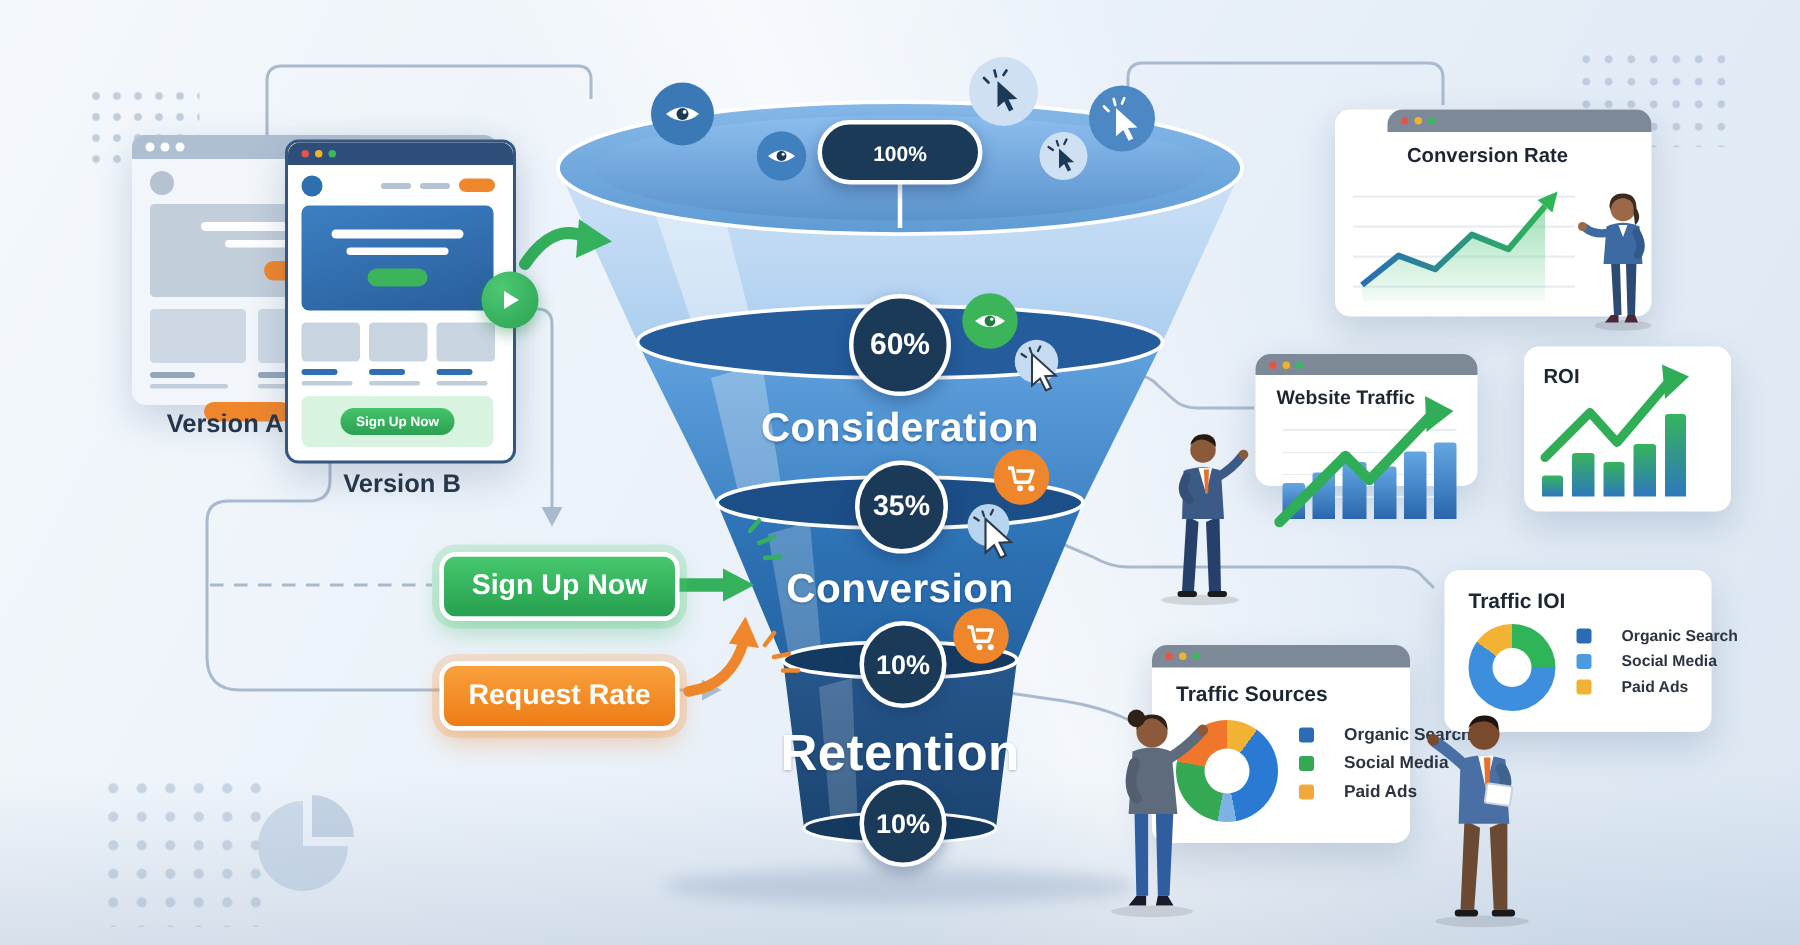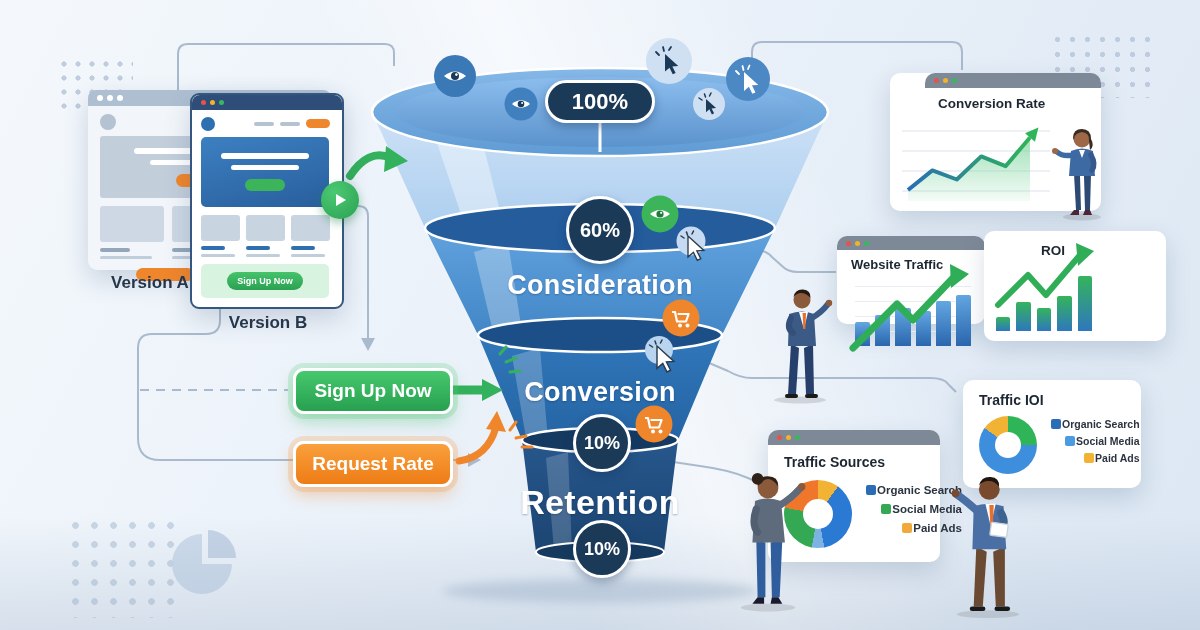--- a/index.html
+++ b/index.html
@@ -24,21 +24,21 @@
   .chrome{height:15px;background:#7e8997;border-radius:10px 10px 0 0;display:flex;align-items:center;gap:4px;padding:0 9px;}
   .card-title{font-weight:bold;color:#1d2733;}
   .bars{display:flex;align-items:flex-end;position:absolute;}
   .bar{border-radius:2px 2px 0 0;}
   .wt .bar{width:14px;background:linear-gradient(180deg,#63a7e2,#2a66ad);}
   .roi .bar{width:14px;background:linear-gradient(180deg,#35b45c,#2e77bd);}
   .grid{background-image:repeating-linear-gradient(to top,rgba(0,0,0,0) 0 14px,#e7edf3 14px 15px);}
   .donut{position:absolute;border-radius:50%;}
   .donut .hole{position:absolute;background:#fff;border-radius:50%;left:50%;top:50%;transform:translate(-50%,-50%);}
   .legend{position:absolute;display:flex;flex-direction:column;gap:7px;}
-  .legend-row{display:flex;align-items:center;gap:1px;justify-content:flex-end;}
+  .legend-row{display:flex;align-items:center;gap:20px;}
   .swatch{width:10px;height:10px;border-radius:2px;flex:0 0 auto;}
   .legend-row .lab{font-size:11.5px;font-weight:bold;color:#2b3440;white-space:nowrap;}
   
   .badge{position:absolute;background:#1b3a58;border:3px solid #fff;color:#fff;font-weight:bold;
     display:flex;align-items:center;justify-content:center;box-shadow:0 4px 10px rgba(20,50,90,.35);}
   .stage-label{position:absolute;font-weight:bold;text-align:center;letter-spacing:.3px;}
   
   .cta{position:absolute;width:154px;height:40px;border-radius:11px;border:3px solid #fff;color:#fff;
     font-weight:bold;font-size:19px;display:flex;align-items:center;justify-content:center;cursor:pointer;}
   #cta-signup{background:linear-gradient(180deg,#47c86e,#27a04f);
@@ -304,22 +304,23 @@
 
   <div id="play-btn" style="left:321px;top:181px;z-index:4;">
     <svg width="14" height="14" viewBox="0 0 14 14">
         <polygon points="3,1 13,7 3,13" fill="#ffffff"></polygon>
       </svg>
   </div>
 
   <div id="cta-signup" class="cta" style="left:293px;top:368px;z-index:2;">Sign Up Now</div>
   <div id="cta-demo" class="cta" style="left:293px;top:441px;z-index:2;">Request Rate</div>
 
-  <div class="badge" style="left:545px;top:80px;width:104px;height:37px;border-radius:22px;font-size:22px;z-index:2;">100%</div>
+  <div class="badge" style="left:545px;top:80px;width:104px;height:37px;border-radius:22px;font-size:14px;z-index:2;">100%</div>
   <div class="badge" style="left:566px;top:196px;width:62px;height:62px;border-radius:50%;font-size:20px;z-index:2;">60%</div>
+  <div class="badge" style="left:570px;top:307px;width:56px;height:56px;border-radius:50%;font-size:19px;z-index:2;">35%</div>
   <div class="badge" style="left:573px;top:414px;width:52px;height:52px;border-radius:50%;font-size:18px;z-index:2;">10%</div>
   <div class="badge" style="left:573px;top:520px;width:52px;height:52px;border-radius:50%;font-size:18px;z-index:2;">10%</div>
 
   <div class="stage-label" style="left:470px;top:270px;width:260px;font-size:27px;color:#fff;text-shadow:0 1px 2px rgba(0,30,70,.3);z-index:2;">Consideration</div>
   <div class="stage-label" style="left:490px;top:377px;width:220px;font-size:27px;color:#fff;text-shadow:0 1px 2px rgba(0,30,70,.3);z-index:2;">Conversion</div>
   <div class="stage-label" style="left:505px;top:483px;width:190px;font-size:34px;color:#fff;text-shadow:0 1px 2px rgba(0,30,70,.3);z-index:2;">Retention</div>
 
   <div class="card" style="left:890px;top:73px;width:176px;height:138px;z-index:2;padding-left:35px;">
     <div class="chrome">
       <span class="tl" style="background:#e5534b;width:5px;height:5px;"></span>
@@ -364,21 +365,21 @@
         <div class="bar" style="height: 55%; flex: 1 1 0px;"></div>
         <div class="bar" style="height: 70%; flex: 1 1 0px;"></div>
         <div class="bar" style="height: 80%; flex: 1 1 0px;"></div>
       </div>
     <svg width="148" height="124" viewBox="0 0 148 124" style="position:absolute;left:0;top:0;pointer-events:none;">
       <polyline points="16,112 60,68 76,84 116,42" stroke="#2fae57" stroke-width="7" fill="none" stroke-linejoin="round" stroke-linecap="round"></polyline>
       <polygon points="113,28 132,38 114,52" fill="#2fae57"></polygon>
     </svg>
   </div>
 
-  <div class="card" style="left:984px;top:231px;width:138px;height:110px;z-index:2;padding-left:44px;">
+  <div class="card" style="left:1016px;top:231px;width:138px;height:110px;z-index:2;">
     <div class="card-title" style="font-size:13.5px;margin:12px 0 0 13px;">ROI</div>
     <div class="bars roi" style="left:12px;top:30px;width:96px;height:70px;gap:6px;">
         <div class="bar" style="height: 20%; flex: 1 1 0px;"></div>
         <div class="bar" style="height: 42%; flex: 1 1 0px;"></div>
         <div class="bar" style="height: 33%; flex: 1 1 0px;"></div>
         <div class="bar" style="height: 50%; flex: 1 1 0px;"></div>
         <div class="bar" style="height: 78%; flex: 1 1 0px;"></div>
       </div>
     <svg width="120" height="110" viewBox="0 0 120 110" style="position:absolute;left:0;top:0;pointer-events:none;">
       <polyline points="14,74 44,44 62,64 96,24" stroke="#2fae57" stroke-width="6" fill="none" stroke-linejoin="round" stroke-linecap="round"></polyline>

